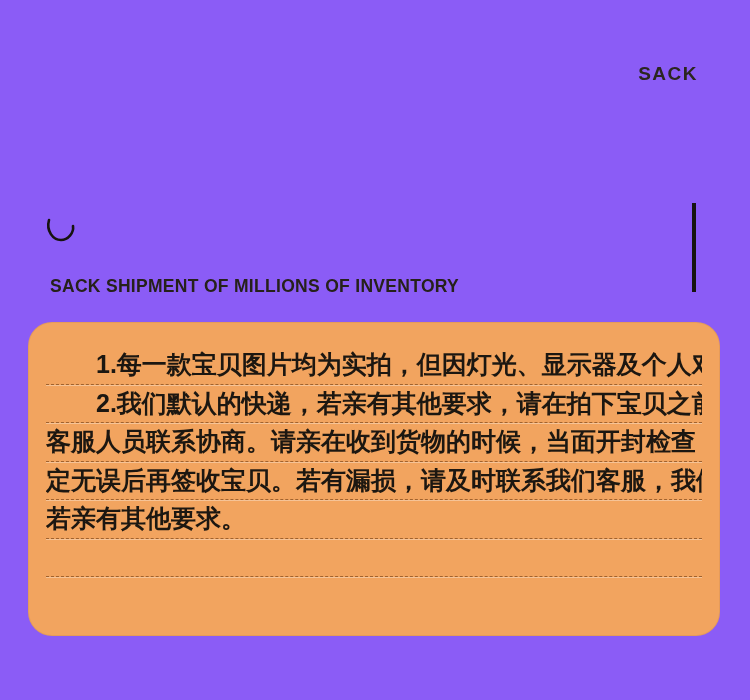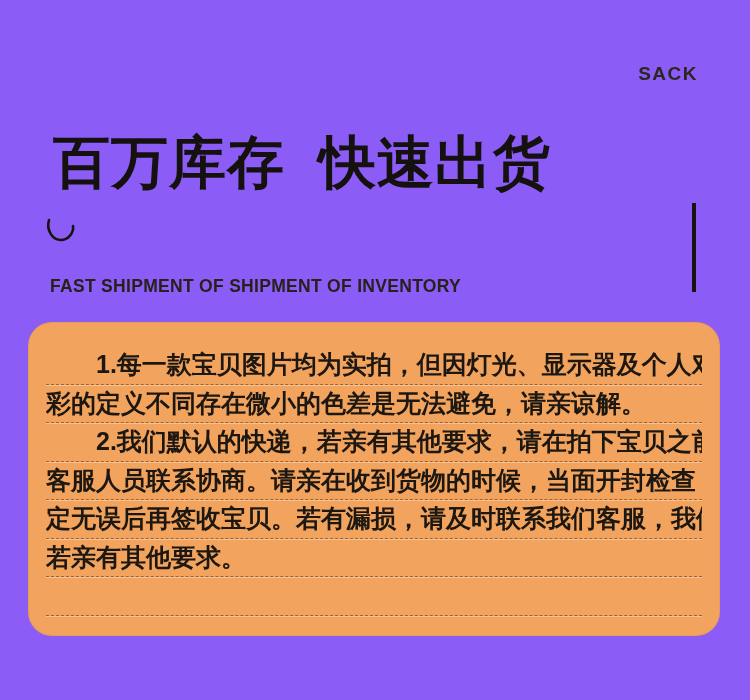--- a/index.html
+++ b/index.html
@@ -91,33 +91,31 @@
     box-shadow: none;
   }
 </style>
 </head>
 <body>
 
 <div class="page">
 
   <div class="brand">SACK</div>
 
-  <h1 class="title">百万库存  快速出货</h1>
 
   <svg class="arc" viewBox="0 0 32 32">
     <path d="M4,6 C1,17 8,26 16,26 C23,26 29,19 28,12" fill="none" stroke="#171310" stroke-width="2.6" stroke-linecap="round"></path>
   </svg>
 
   <div class="vline"></div>
 
-  <div class="subtitle">FAST SHIPMENT OF SHIPMENT OF INVENTORY</div>
+  <div class="subtitle">SACK SHIPMENT OF MILLIONS OF INVENTORY</div>
 
   <div class="card">
     <div class="row indent">1.每一款宝贝图片均为实拍，但因灯光、显示器及个人对色</div>
-    <div class="row">彩的定义不同存在微小的色差是无法避免，请亲谅解。</div>
     <div class="row indent">2.我们默认的快递，若亲有其他要求，请在拍下宝贝之前与</div>
     <div class="row">客服人员联系协商。请亲在收到货物的时候，当面开封检查，确</div>
     <div class="row">定无误后再签收宝贝。若有漏损，请及时联系我们客服，我们将</div>
     <div class="row">若亲有其他要求。</div>
     <div class="row"></div>
     <div class="row no-line"></div>
   </div>
 
 </div>
 

